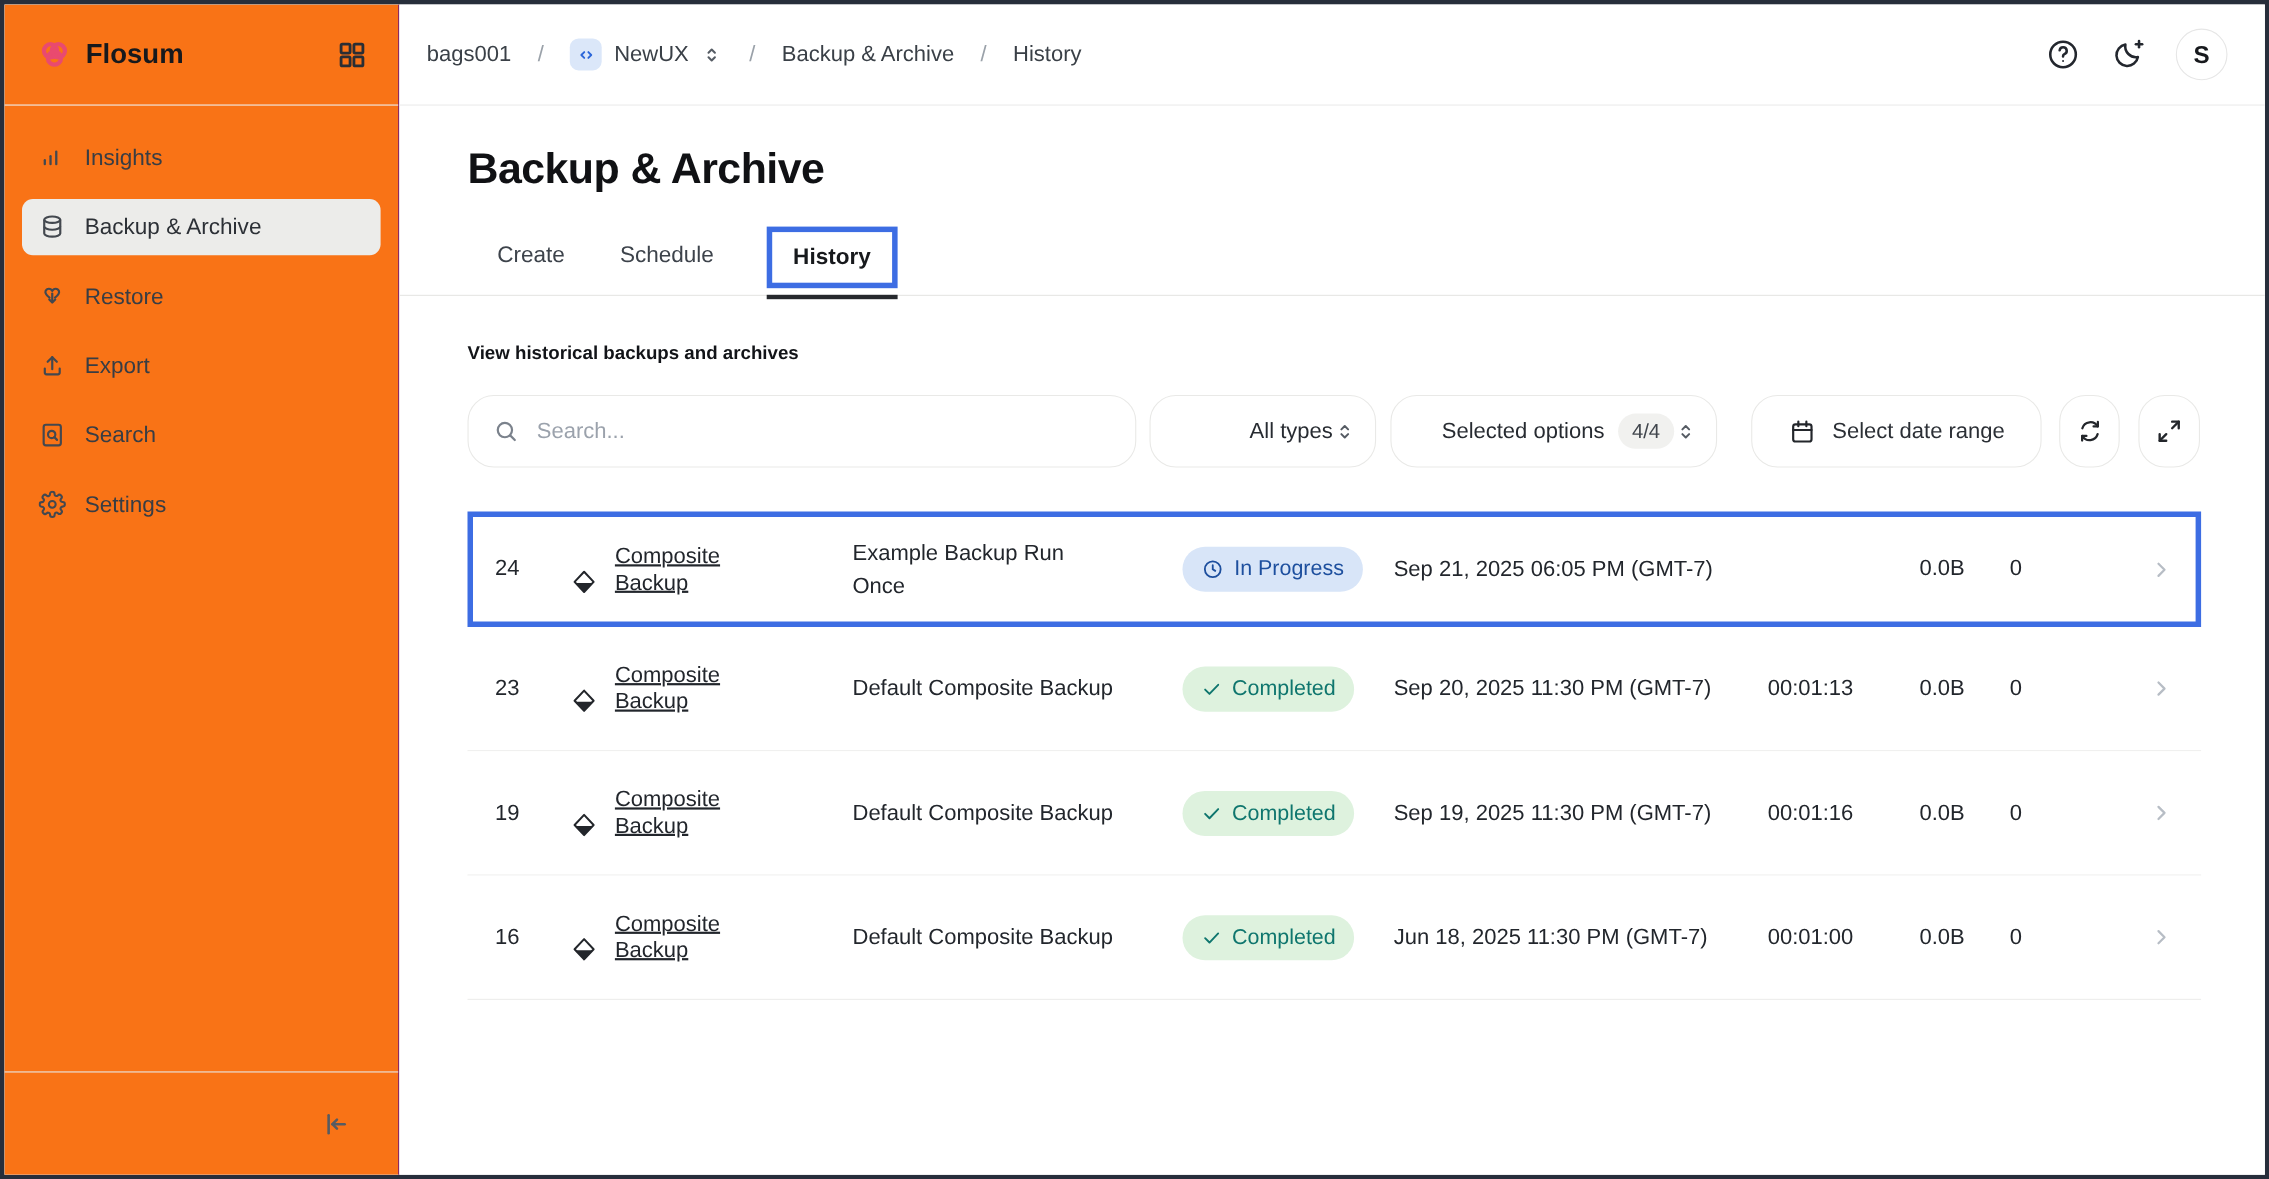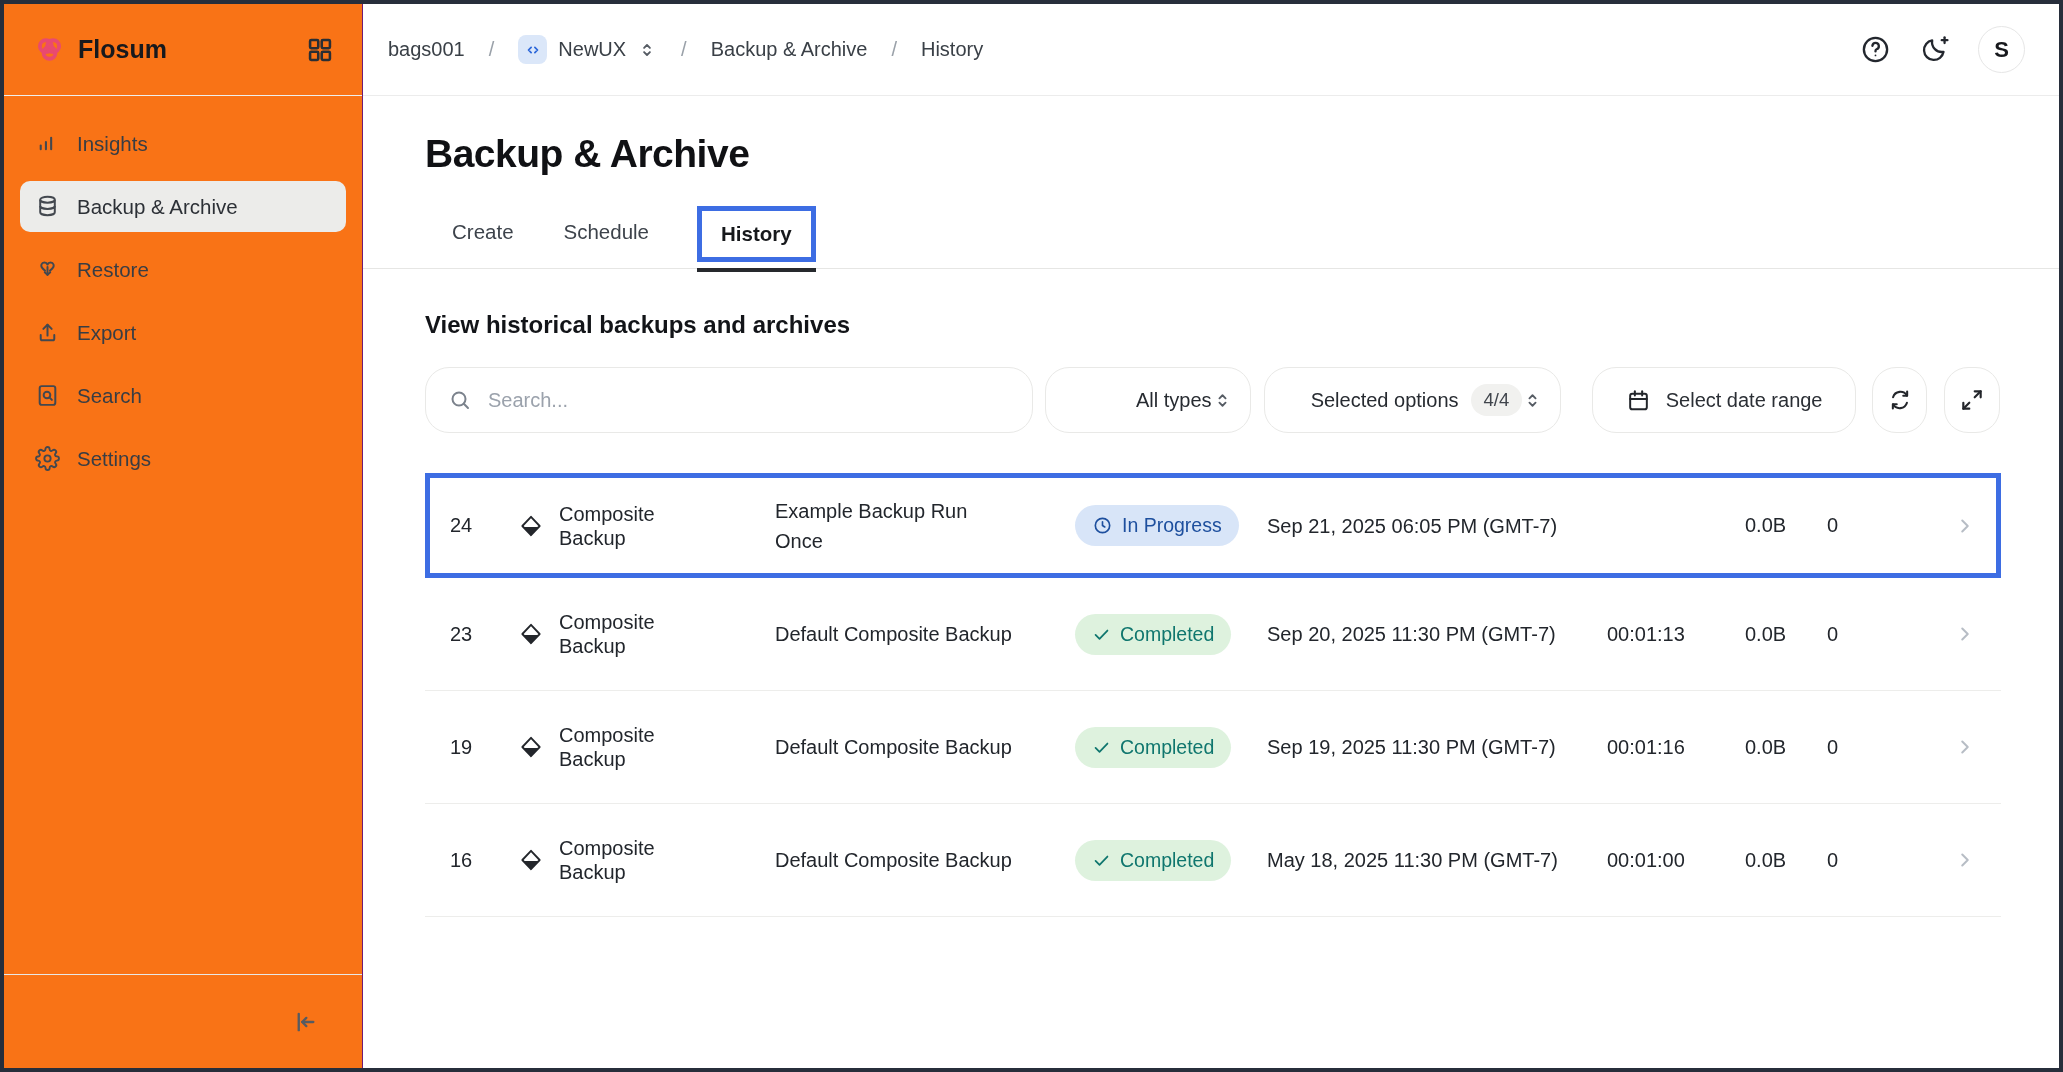--- a/index.html
+++ b/index.html
@@ -37,21 +37,21 @@
   .avatar { width:47px; height:47px; border-radius:50%; border:1px solid #e6e6e6; display:flex; align-items:center; justify-content:center; font-size:22px; font-weight:600; color:#17191d; background:#fff; cursor:pointer; }
 
   .content { flex:1; padding:36px 59px 0 62px; min-width:0; }
   .page-title { font-size:39px; font-weight:700; letter-spacing:-0.5px; margin:0 0 30px; color:#101114; }
 
   .tabs-wrap { margin:0 -59px 0 -62px; padding-left:87px; border-bottom:1px solid #e6e6e4; display:flex; align-items:flex-end; gap:46px; }
   .tab { font-size:20.5px; color:#3d434b; padding:14px 2px 24px; cursor:pointer; }
   .tab.active { color:#17191c; font-weight:600; border:5px solid #3d6de3; padding:11px 19px; margin-bottom:6px; position:relative; background:#fff; }
   .tab.active::after { content:""; position:absolute; left:-5px; right:-5px; bottom:-15px; height:4px; background:#26292d; }
 
-  .section-heading { font-size:24px; font-weight:700; margin:42px 0 28px; color:#121418; }
+  .section-heading { font-size:17px; font-weight:700; margin:42px 0 28px; color:#121418; }
 
   .filters { display:flex; align-items:center; margin-bottom:40px; }
   .control { height:66px; border:1px solid #e9e9e7; border-radius:24px; background:#fff; display:flex; align-items:center; font-size:20px; color:#272b31; cursor:pointer; }
   .search-box { width:613px; padding:0 22px; gap:14px; margin-right:12px; cursor:text; }
   .search-box .mag { color:#7b828c; }
   .search-input { border:0; outline:0; flex:1; font-size:20px; color:#22262c; font-family:inherit; background:transparent; }
   .search-input::placeholder { color:#9ba2ac; }
   .select { justify-content:flex-end; padding:0 17px 0 20px; }
   .select-types { width:207px; margin-right:13px; }
   .select-options { width:300px; margin-right:31px; }
@@ -61,21 +61,21 @@
   .btn-sq { width:56px; justify-content:center; margin-right:17px; color:#2b2f35; }
   .btn-sq:last-child { margin-right:0; }
 
   
   .table { width:1576px; font-size:20px; }
   .thead, .trow { display:grid; grid-template-columns:68px 257px 300px 192px 340px 138px 82px 113px 1fr; align-items:center; padding:0 25px; }
   .thead { height:76px; background:#f8f8f6; border-radius:14px 14px 0 0; color:#24272c; }
   .th { display:flex; align-items:center; gap:8px; }
   .trow { min-height:113px; border-bottom:1px solid #ededeb; background:#fff; cursor:pointer; }
   .trow.highlight { border:5px solid #3d6de3; min-height:105px; padding:0 20px; }
-  .cell-op { display:flex; align-items:center; gap:15px; }
+  .cell-op { display:flex; align-items:flex-end; gap:15px;text-decoration:underline; }
   .op-diamond { flex:0 0 26px; }
   .op-label { max-width:125px; line-height:1.2; }
   .cell-name { line-height:1.5; }
   .trow.highlight .cell-name span { display:block; max-width:208px; }
   .trow.highlight .cell-date span { display:block; max-width:302px; line-height:1.5; }
   .badge { display:inline-flex; align-items:center; gap:9px; border-radius:999px; padding:9px 17px; font-size:19.5px; white-space:nowrap; }
   .badge-blue { background:#d8e5f8; color:#1d4f9e; }
   .badge-green { background:#def2de; color:#0f766e; }
   .cell-chev { justify-self:end; color:#b7bdc5; }
 </style>
@@ -425,21 +425,21 @@
         <div>
           <span class="badge badge-green">
             <span>
               <svg width="19" height="19" viewBox="0 0 24 24" fill="none" stroke="currentColor" stroke-width="2.2" stroke-linecap="round" stroke-linejoin="round">
                   <path d="m4.5 12.5 5 5L19.5 7"></path>
                 </svg>
             </span>
             <span>Completed</span>
           </span>
         </div>
-        <div class="cell-date"><span>May 18, 2025 11:30 PM (GMT-7)</span></div>
+        <div class="cell-date"><span>Jun 18, 2025 11:30 PM (GMT-7)</span></div>
         <div>00:01:00</div>
         <div>0.0B</div>
         <div>0</div>
         <div class="cell-chev">
           <svg width="22" height="22" viewBox="0 0 24 24" fill="none" stroke="currentColor" stroke-width="2.2" stroke-linecap="round" stroke-linejoin="round">
               <path d="m9 6 6 6-6 6"></path>
             </svg>
         </div>
       </div>
     </div>

